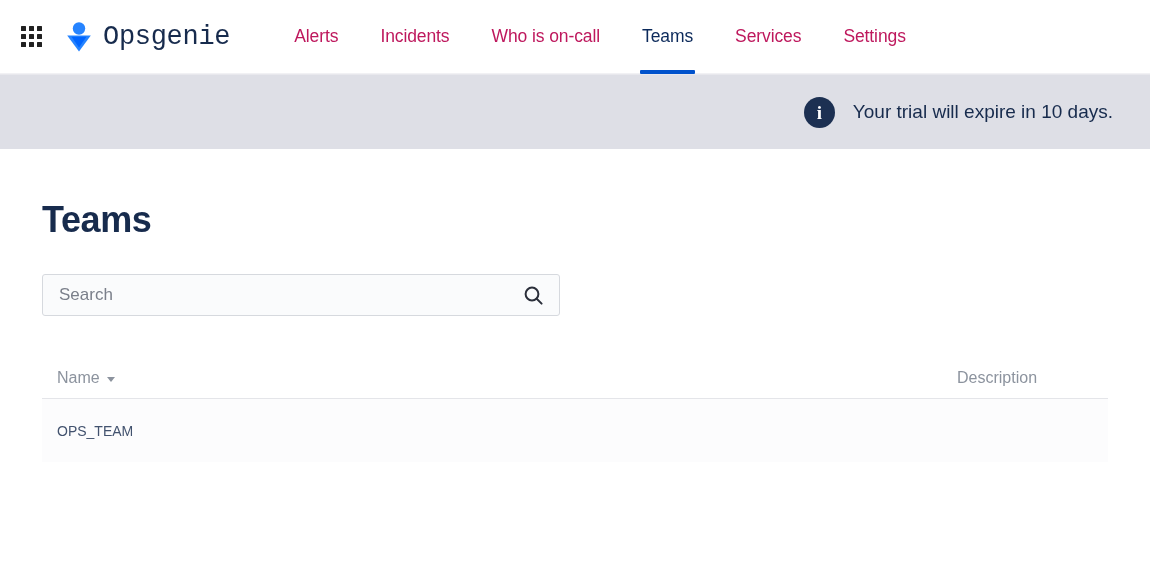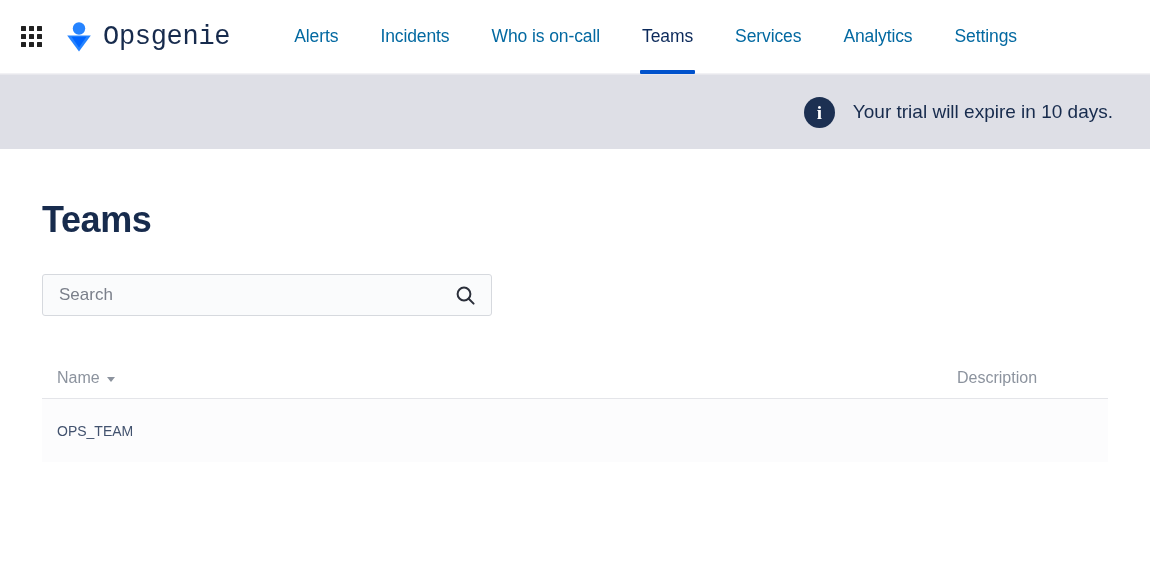--- a/index.html
+++ b/index.html
@@ -80,21 +80,21 @@
     align-items: stretch;
     height: 74px;
     margin-left: 43px;
   }
   .nav-item {
     position: relative;
     display: flex;
     align-items: center;
     padding: 0 21px;
     font-size: 17.5px;
-    color: #0369a1;
+    color: #be185d;
     cursor: pointer;
     white-space: nowrap;
     letter-spacing: -0.1px;
   }
   .nav-item.active {
     color: #0c2a5b;
   }
   .nav-item.active::after {
     content: "";
     position: absolute;
@@ -151,21 +151,21 @@
   .page-title {
     font-size: 36px;
     font-weight: bold;
     color: #172b4d;
     padding-top: 50px;
     letter-spacing: -0.4px;
   }
 
   .search-wrap {
     margin-top: 33px;
-    width: 450px;
+    width: 518px;
     height: 42px;
     border: 1px solid #d6d9de;
     border-radius: 3px;
     background: #fafbfc;
     display: flex;
     align-items: center;
     padding: 0 14px 0 16px;
   }
   .search-input {
     flex: 1 1 auto;
@@ -276,23 +276,20 @@
     <div class="nav-item">
         <span>Who is on-call</span>
       </div>
     <div class="nav-item active">
         <span>Teams</span>
       </div>
     <div class="nav-item">
         <span>Services</span>
       </div>
     <div class="nav-item">
-        <span>Analytics</span>
-      </div>
-    <div class="nav-item">
         <span>Settings</span>
       </div>
   </nav>
 </div>
 
 <div class="banner">
   <div class="banner-inner">
     <span class="info-icon">
       <span>i</span>
     </span>

